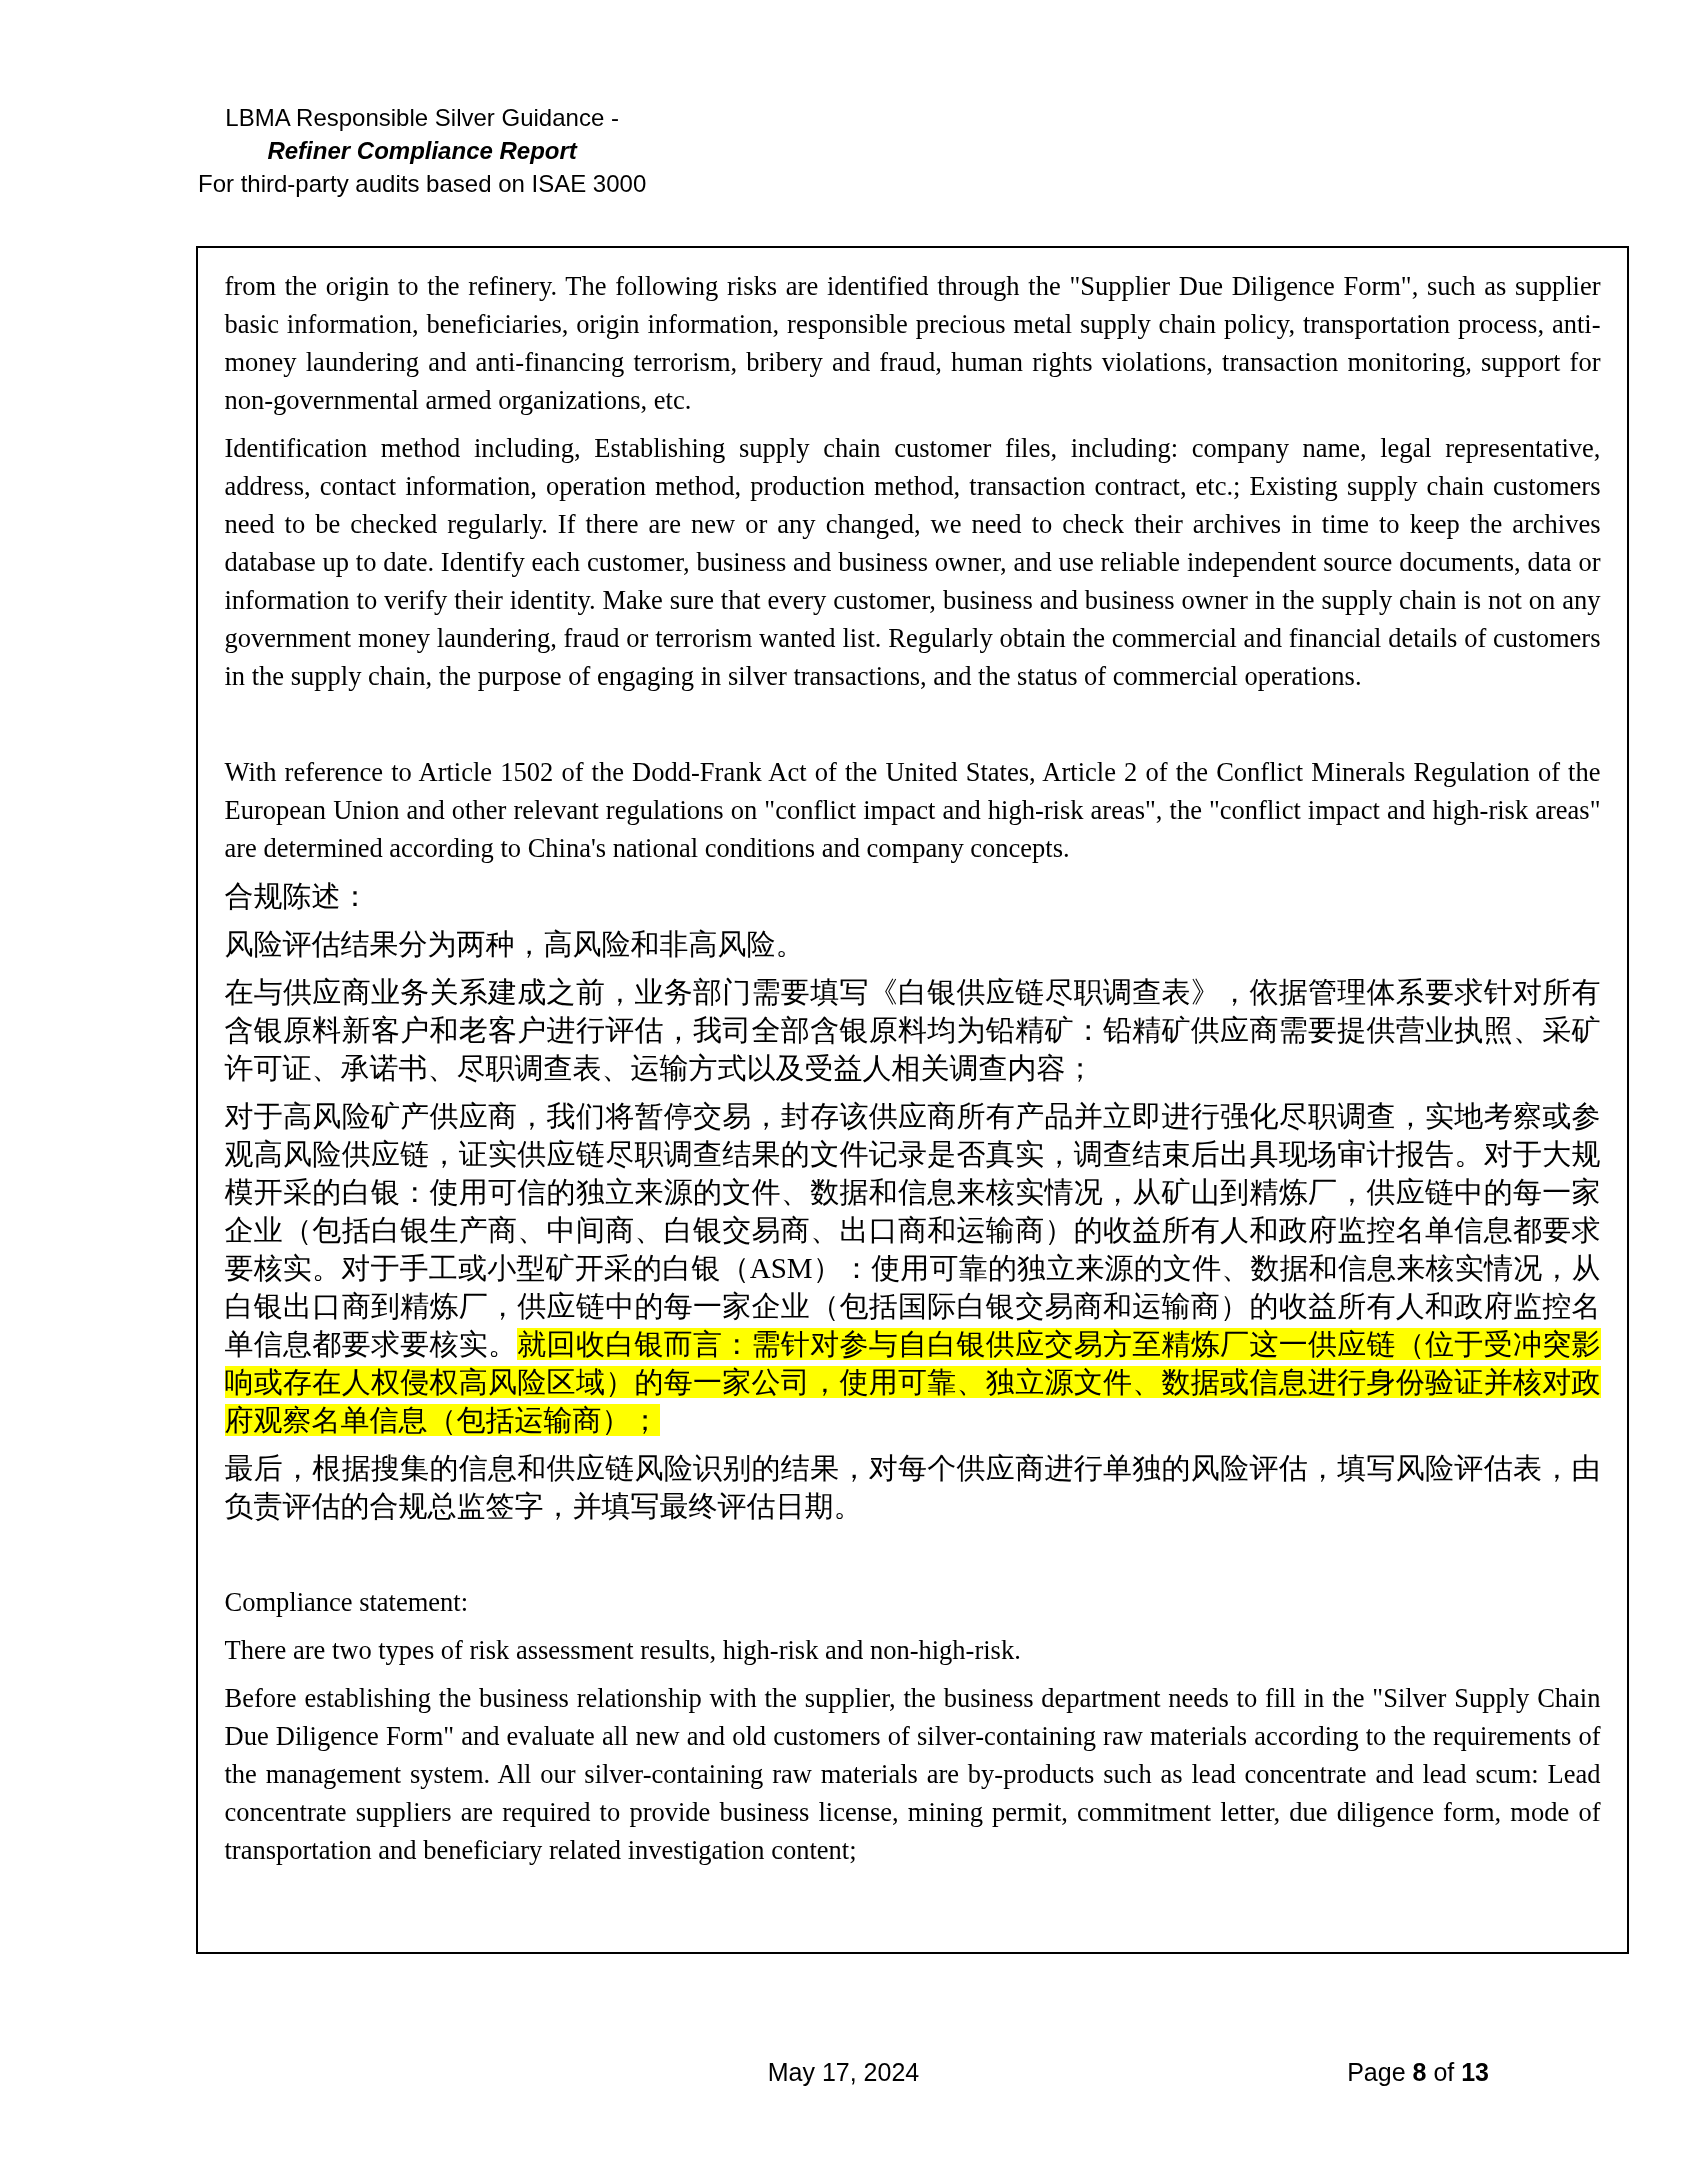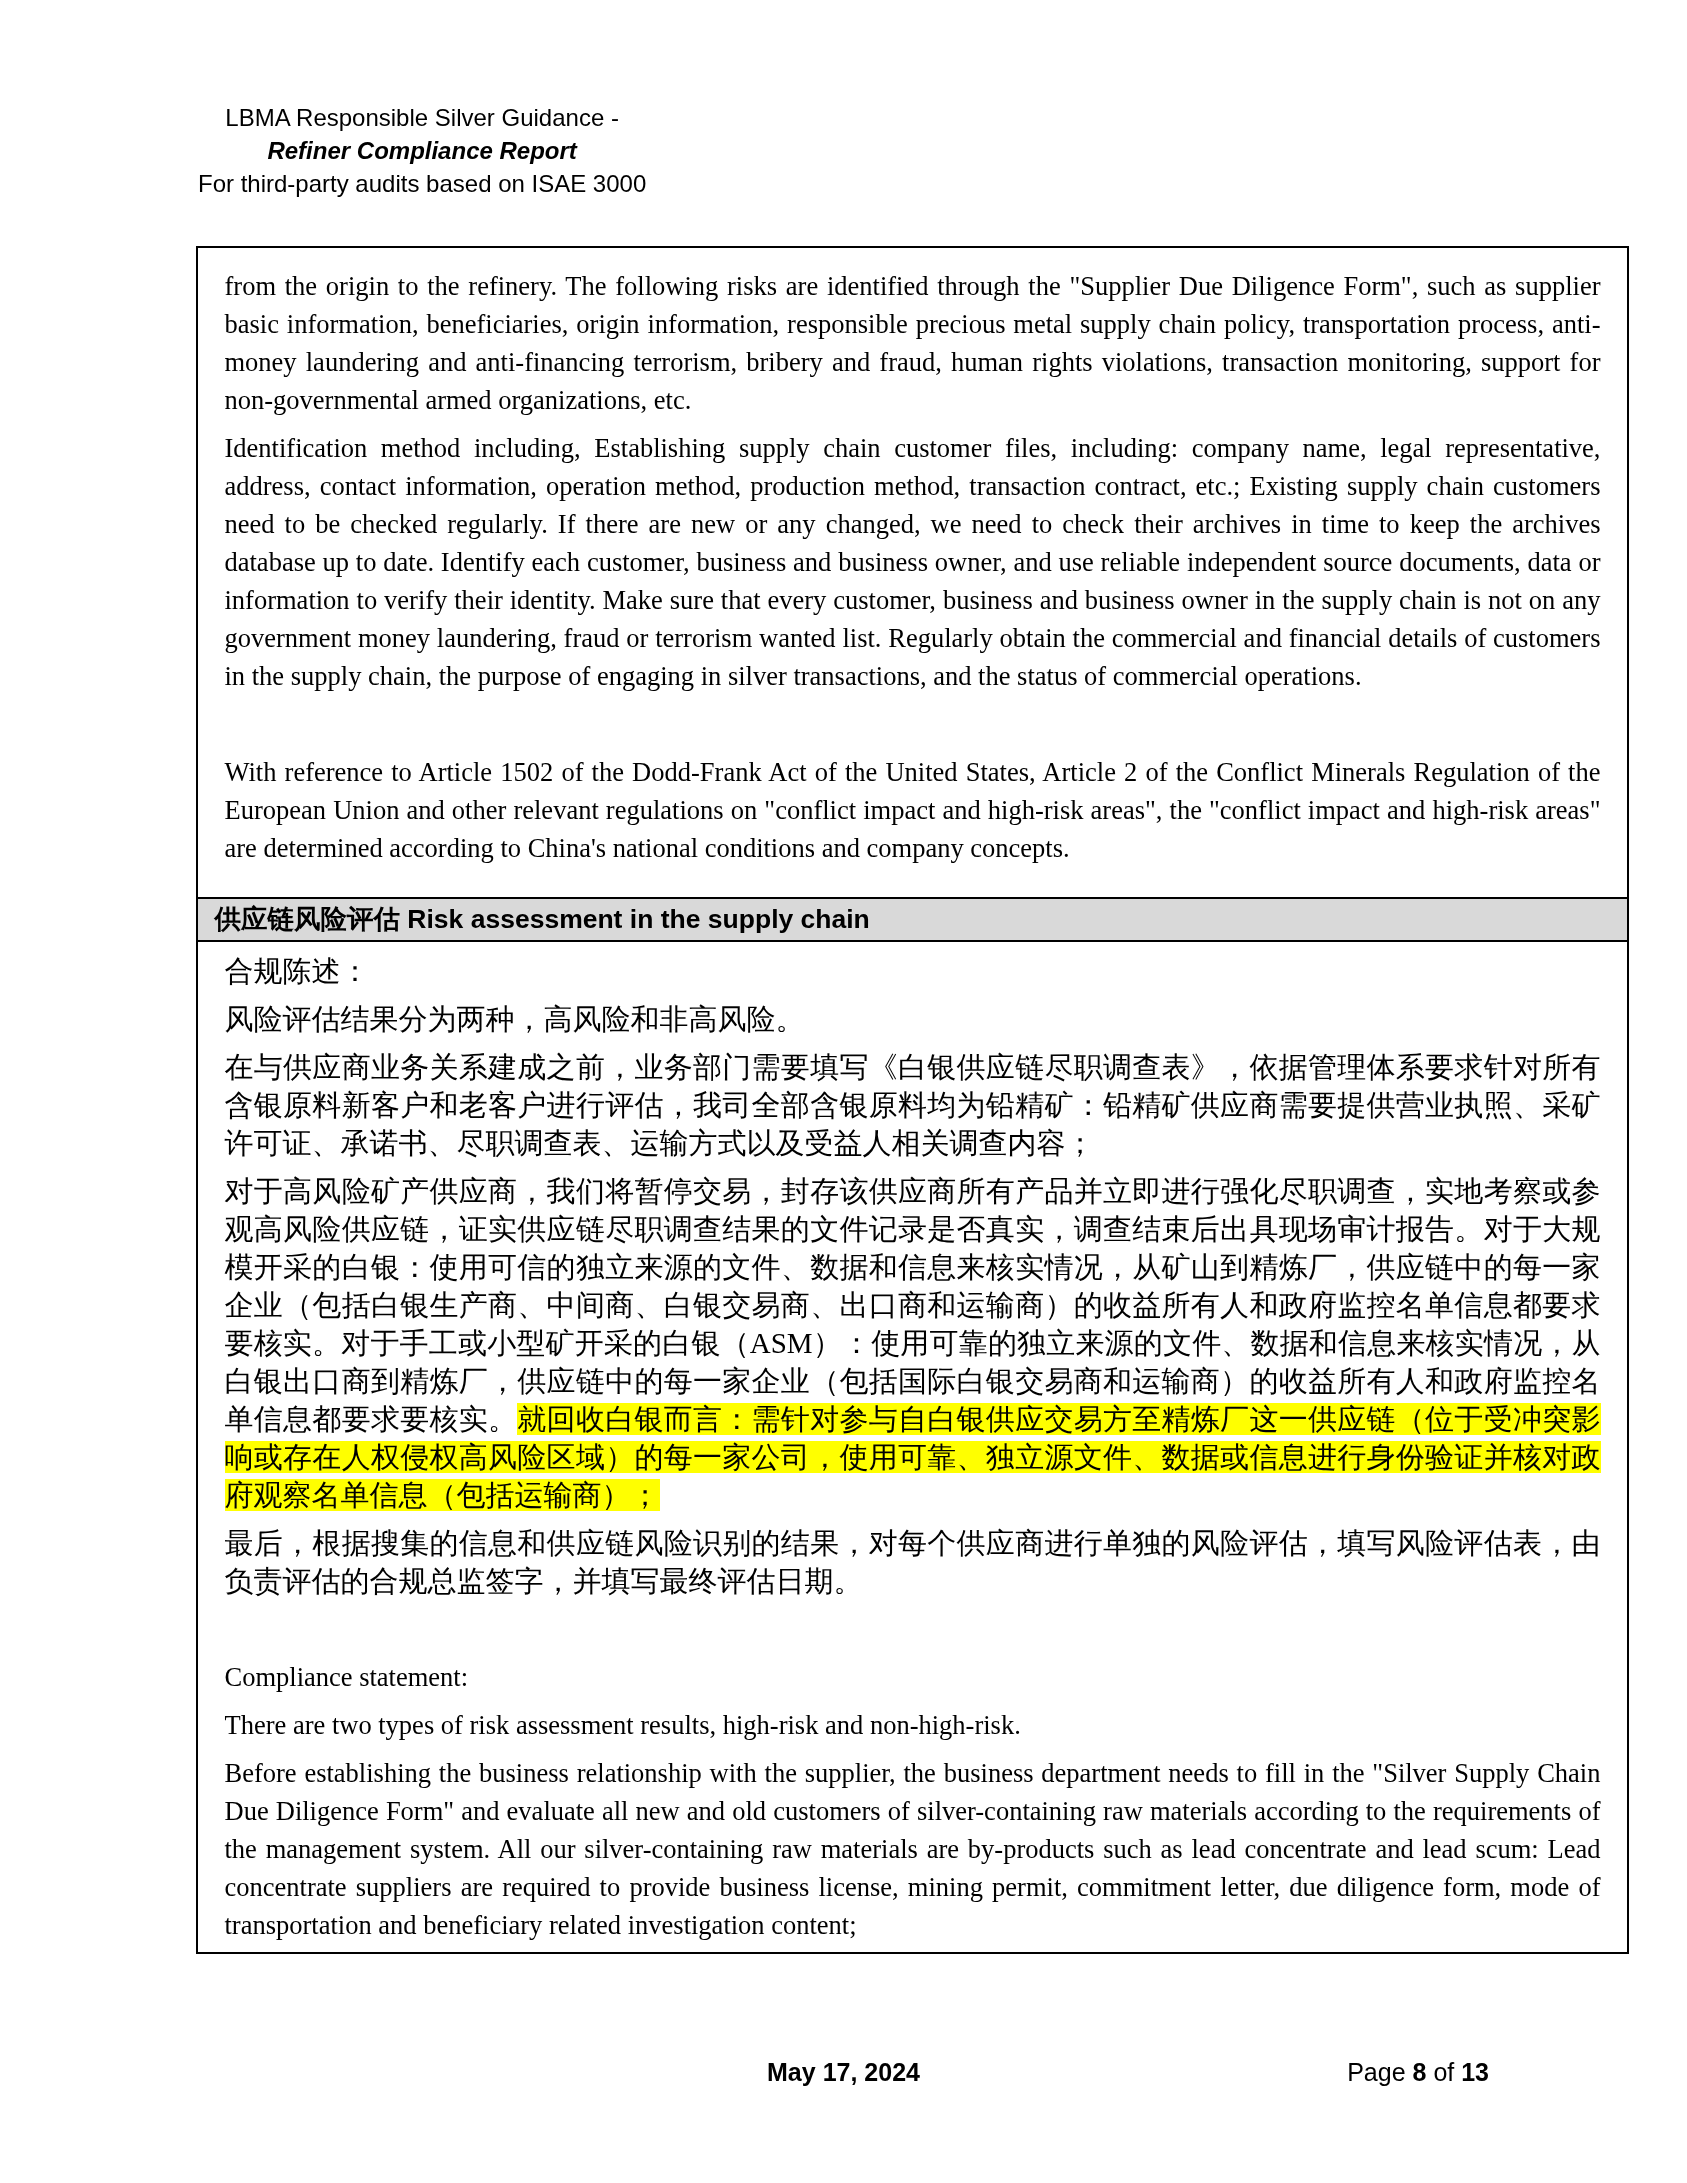--- a/index.html
+++ b/index.html
@@ -70,21 +70,20 @@
     top: 2056px;
     width: 1291px;
     height: 33px;
     font-size: 25px;
     line-height: 33px;
   }
   .footer-date {
     position: absolute;
     left: 0; right: 0;
     text-align: center;
-    font-weight: bold;
   }
   .footer-page {
     position: absolute;
     right: 0;
     text-align: right;
   }
 </style>
 </head>
 <body>
 
@@ -93,21 +92,20 @@
   <div class="bold">Refiner Compliance Report</div>
   <div>For third-party audits based on ISAE 3000</div>
 </div>
 
 <div class="content-box">
   <p class="en j">from the origin to the refinery. The following risks are identified through the "Supplier Due Diligence Form", such as supplier basic information, beneficiaries, origin information, responsible precious metal supply chain policy, transportation process, anti-money laundering and anti-financing terrorism, bribery and fraud, human rights violations, transaction monitoring, support for non-governmental armed organizations, etc.</p>
   <p class="en j">Identification method including, Establishing supply chain customer files, including: company name, legal representative, address, contact information, operation method, production method, transaction contract, etc.; Existing supply chain customers need to be checked regularly. If there are new or any changed, we need to check their archives in time to keep the archives database up to date. Identify each customer, business and business owner, and use reliable independent source documents, data or information to verify their identity. Make sure that every customer, business and business owner in the supply chain is not on any government money laundering, fraud or terrorism wanted list. Regularly obtain the commercial and financial details of customers in the supply chain, the purpose of engaging in silver transactions, and the status of commercial operations.</p>
   <p class="spacer"></p>
   <p class="en j">With reference to Article 1502 of the Dodd-Frank Act of the United States, Article 2 of the Conflict Minerals Regulation of the European Union and other relevant regulations on "conflict impact and high-risk areas", the "conflict impact and high-risk areas" are determined according to China's national conditions and company concepts.</p>
 
-  <div class="section-bar">供应链风险评估 Risk assessment in the supply chain</div>
 
   <p class="zh">合规陈述：</p>
   <p class="zh j">风险评估结果分为两种，高风险和非高风险。</p>
   <p class="zh j">在与供应商业务关系建成之前，业务部门需要填写《白银供应链尽职调查表》，依据管理体系要求针对所有含银原料新客户和老客户进行评估，我司全部含银原料均为铅精矿：铅精矿供应商需要提供营业执照、采矿许可证、承诺书、尽职调查表、运输方式以及受益人相关调查内容；</p>
   <p class="zh j"><span>对于高风险矿产供应商，我们将暂停交易，封存该供应商所有产品并立即进行强化尽职调查，实地考察或参观高风险供应链，证实供应链尽职调查结果的文件记录是否真实，调查结束后出具现场审计报告。对于大规模开采的白银：使用可信的独立来源的文件、数据和信息来核实情况，从矿山到精炼厂，供应链中的每一家企业（包括白银生产商、中间商、白银交易商、出口商和运输商）的收益所有人和政府监控名单信息都要求要核实。对于手工或小型矿开采的白银（ASM）：使用可靠的独立来源的文件、数据和信息来核实情况，从白银出口商到精炼厂，供应链中的每一家企业（包括国际白银交易商和运输商）的收益所有人和政府监控名单信息都要求要核实。</span><span class="hl">就回收白银而言：需针对参与自白银供应交易方至精炼厂这一供应链（位于受冲突影响或存在人权侵权高风险区域）的每一家公司，使用可靠、独立源文件、数据或信息进行身份验证并核对政府观察名单信息（包括运输商）；</span></p>
   <p class="zh j">最后，根据搜集的信息和供应链风险识别的结果，对每个供应商进行单独的风险评估，填写风险评估表，由负责评估的合规总监签字，并填写最终评估日期。</p>
 
   <p class="spacer"></p>
   <p class="en">Compliance statement:</p>
   <p class="en j">There are two types of risk assessment results, high-risk and non-high-risk.</p>

